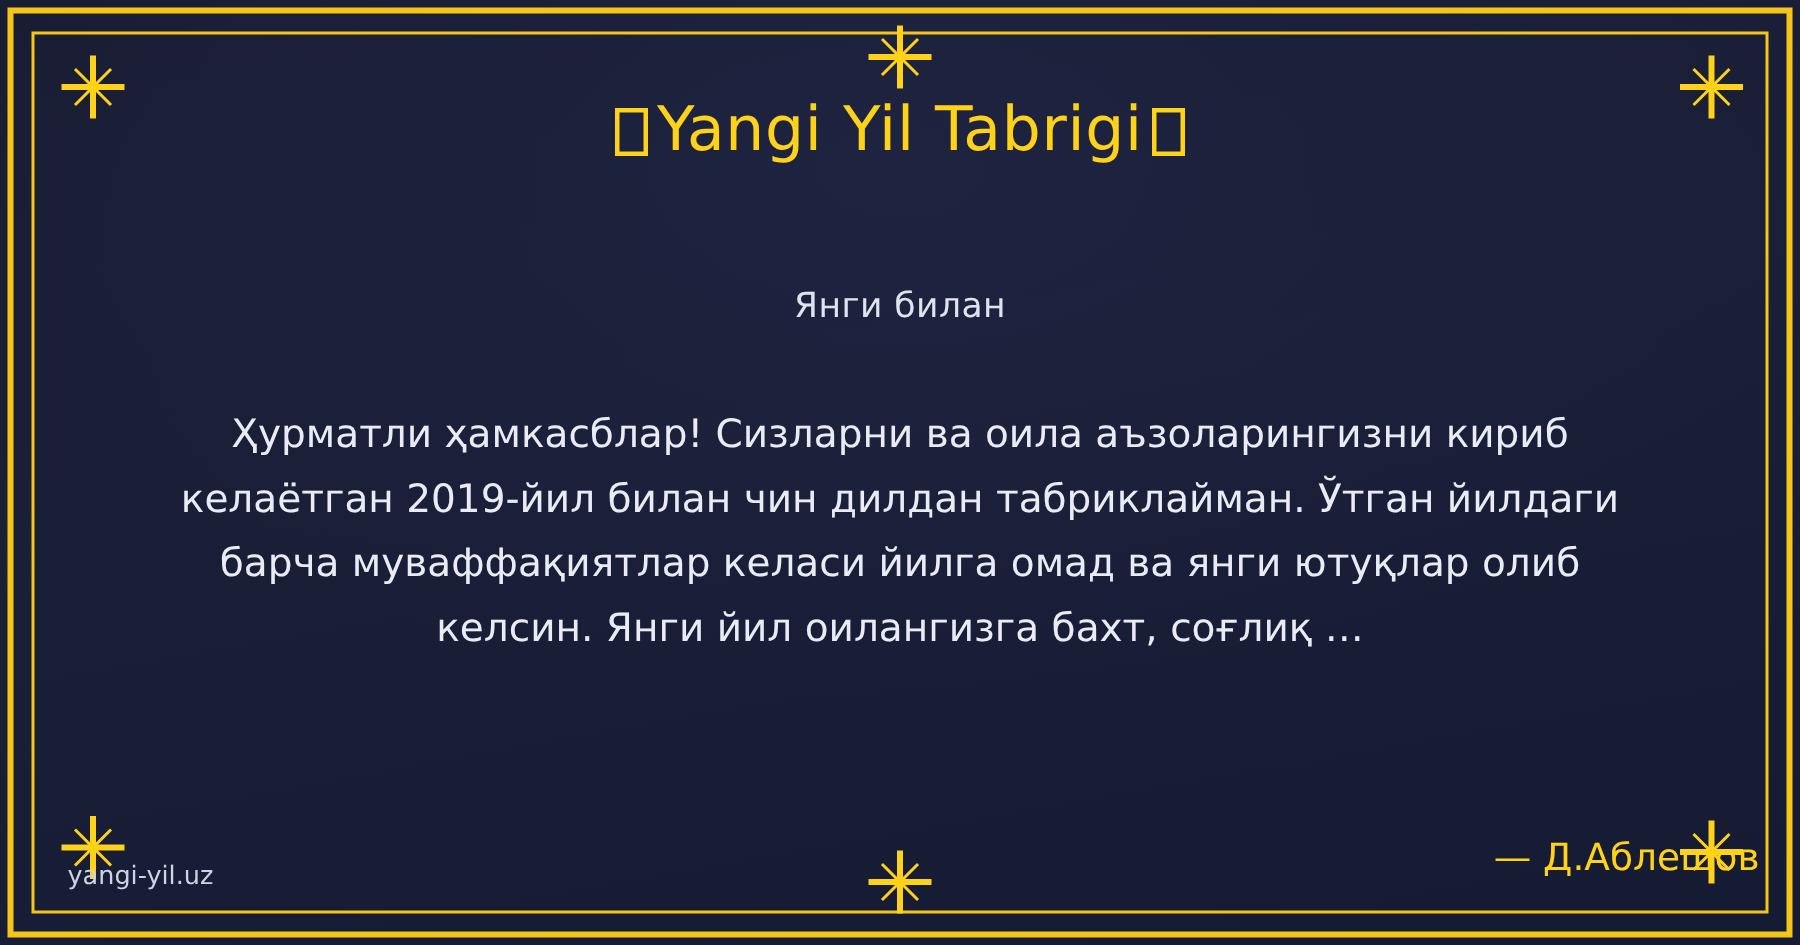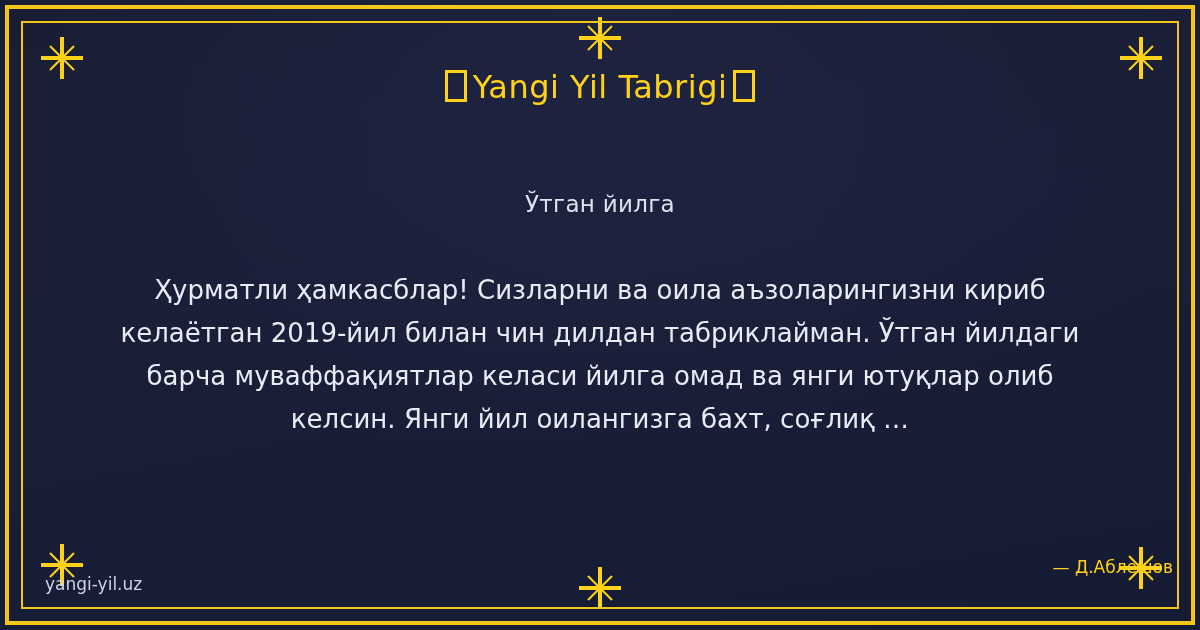--- a/index.html
+++ b/index.html
@@ -94,25 +94,25 @@
     position: absolute;
     left: 21px;
     top: 21px;
     right: 21px;
     bottom: 21px;
     box-sizing: border-box;
   }
 
   .title {
     position: absolute;
-    top: 26px;
+    top: 14px;
     left: 0;
     right: 0;
     text-align: center;
-    font-size: 32px;
+    font-size: 41px;
     font-weight: 400;
     color: #ffd21a;
     letter-spacing: 0.5px;
     line-height: 1.2;
     white-space: nowrap;
   }
   .title .tofu {
     display: inline-block;
     width: 22px;
     height: 32px;
@@ -143,21 +143,21 @@
     font-size: 26px;
     line-height: 43px;
     color: #e9ecf5;
     font-weight: 400;
   }
 
   .signature {
     position: absolute;
     right: 6px;
     top: 536px;
-    font-size: 17px;
+    font-size: 25px;
     color: #ffd21a;
     white-space: nowrap;
   }
 
   .site-url {
     position: absolute;
     left: 24px;
     top: 553px;
     font-size: 17px;
     color: #cdd3e2;
@@ -208,21 +208,21 @@
     <span class="bar-v"></span>
       <span class="bar-h"></span>
   </div>
 
   <div class="content">
 
     <h1 class="title">
       <span class="tofu"></span><span>Yangi Yil Tabrigi</span><span class="tofu"></span>
     </h1>
 
-    <div class="subtitle">Ўтган йилга</div>
+    <div class="subtitle">Янги билан</div>
 
     <div class="body-text">Ҳурматли ҳамкасблар! Сизларни ва оила аъзоларингизни кириб келаётган 2019-йил билан чин дилдан табриклайман. Ўтган йилдаги барча муваффақиятлар келаси йилга омад ва янги ютуқлар олиб келсин. Янги йил оилангизга бахт, соғлиқ …</div>
 
     <div class="signature">— Д.Аблешов</div>
 
     <div class="site-url">yangi-yil.uz</div>
 
   </div>
 </div>
 

